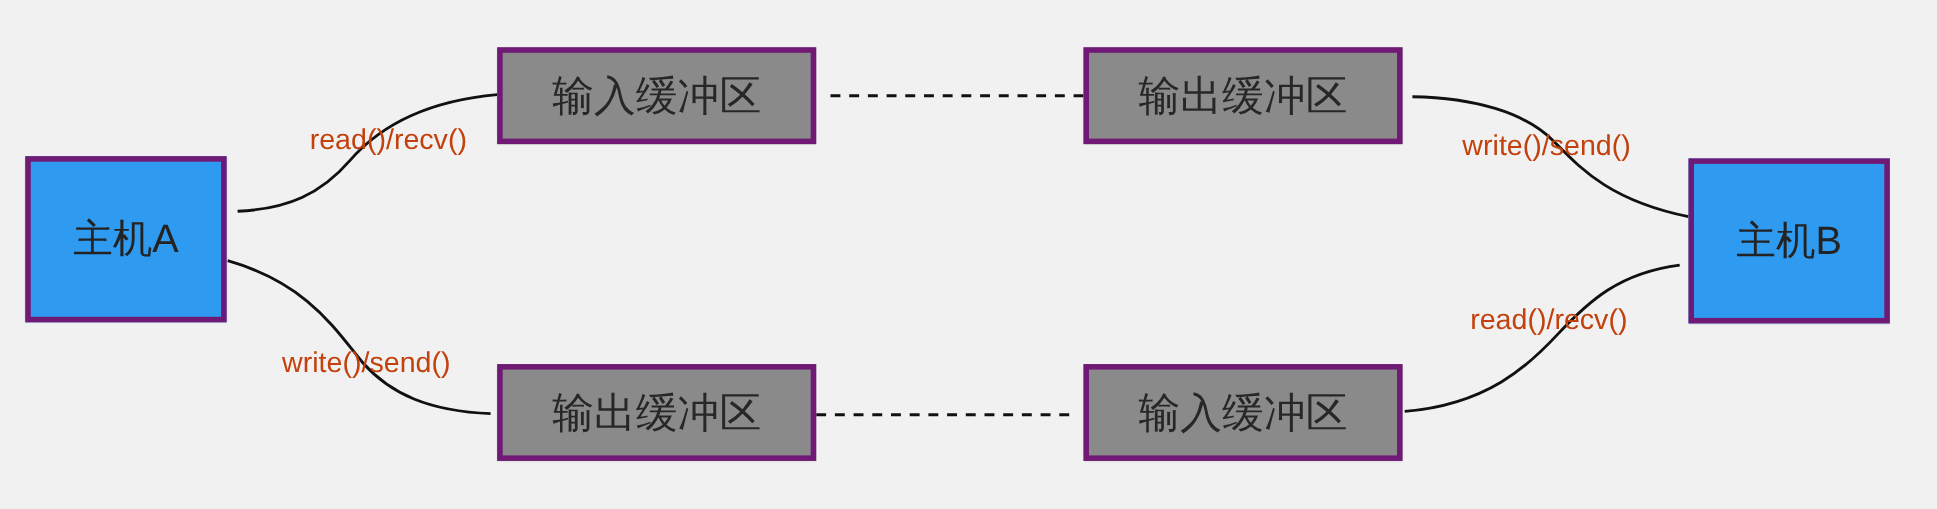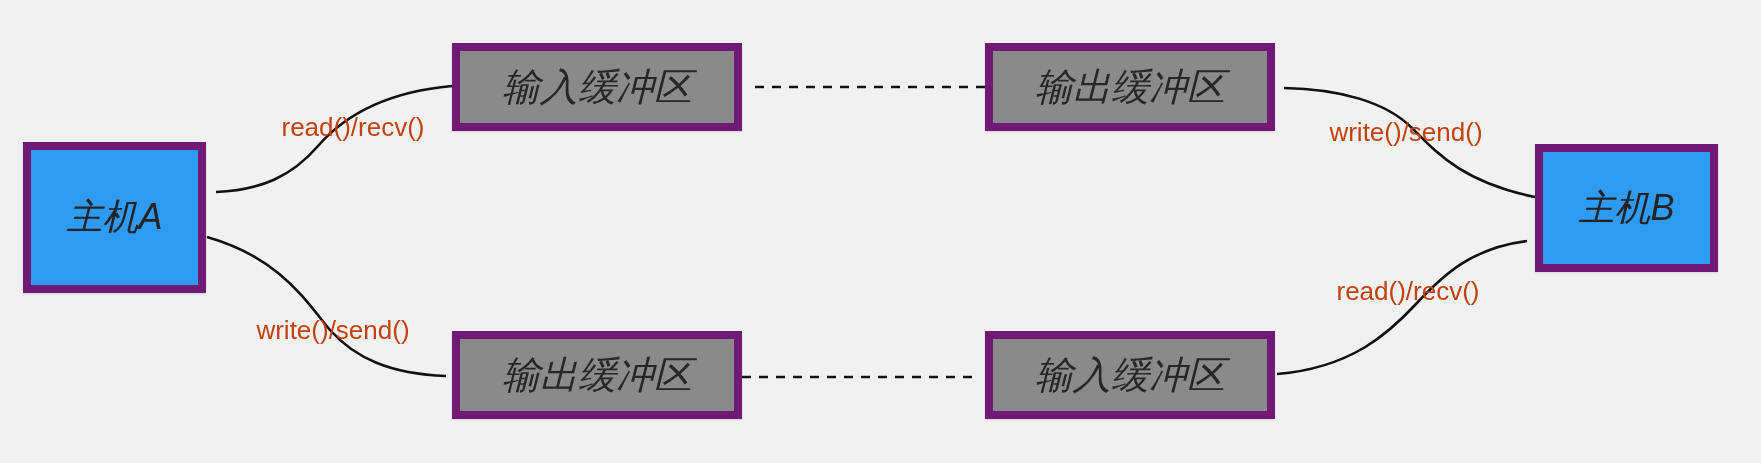--- a/index.html
+++ b/index.html
@@ -19,25 +19,24 @@
     position: absolute;
     left: 0; top: 0;
     width: 1761px;
     height: 463px;
   }
   .node {
     position: absolute;
     display: flex;
     align-items: center;
     justify-content: center;
-    border: 8px solid #701a75;
+    border: 5px solid #701a75;
     box-sizing: border-box;
     box-shadow: 0 1px 2px rgba(0,0,0,0.12);
     color: #232323;
-    font-style: italic;
   }
   .node.host {
     background: #2e9af0;
     font-size: 36px;
   }
   .node.buffer {
     background: #8a8a8a;
     font-size: 38px;
     color: #272727;
   }
@@ -72,21 +71,21 @@
 
     <path d="M 1535 197 C 1462 182 1436 152 1412 128 C 1386 102 1340 89 1284 88" stroke="#111111" stroke-width="2.6" marker-end="url(#ah)"></path>
 
     <path d="M 1277 374 C 1352 368 1390 332 1416 304 C 1444 274 1472 248 1527 241" stroke="#111111" stroke-width="2.6" marker-end="url(#ah)"></path>
   </svg>
 
   <div class="node host" style="left:23px; top:142px; width:183px; height:151px;">
     <span>主机A</span>
   </div>
 
-  <div class="node host" style="left:1535px; top:144px; width:183px; height:128px;">
+  <div class="node host" style="left:1535px; top:144px; width:183px; height:150px;">
     <span>主机B</span>
   </div>
 
   <div class="node buffer" style="left:452px; top:43px; width:290px; height:88px;">
     <span>输入缓冲区</span>
   </div>
 
   <div class="node buffer" style="left:985px; top:43px; width:290px; height:88px;">
     <span>输出缓冲区</span>
   </div>

